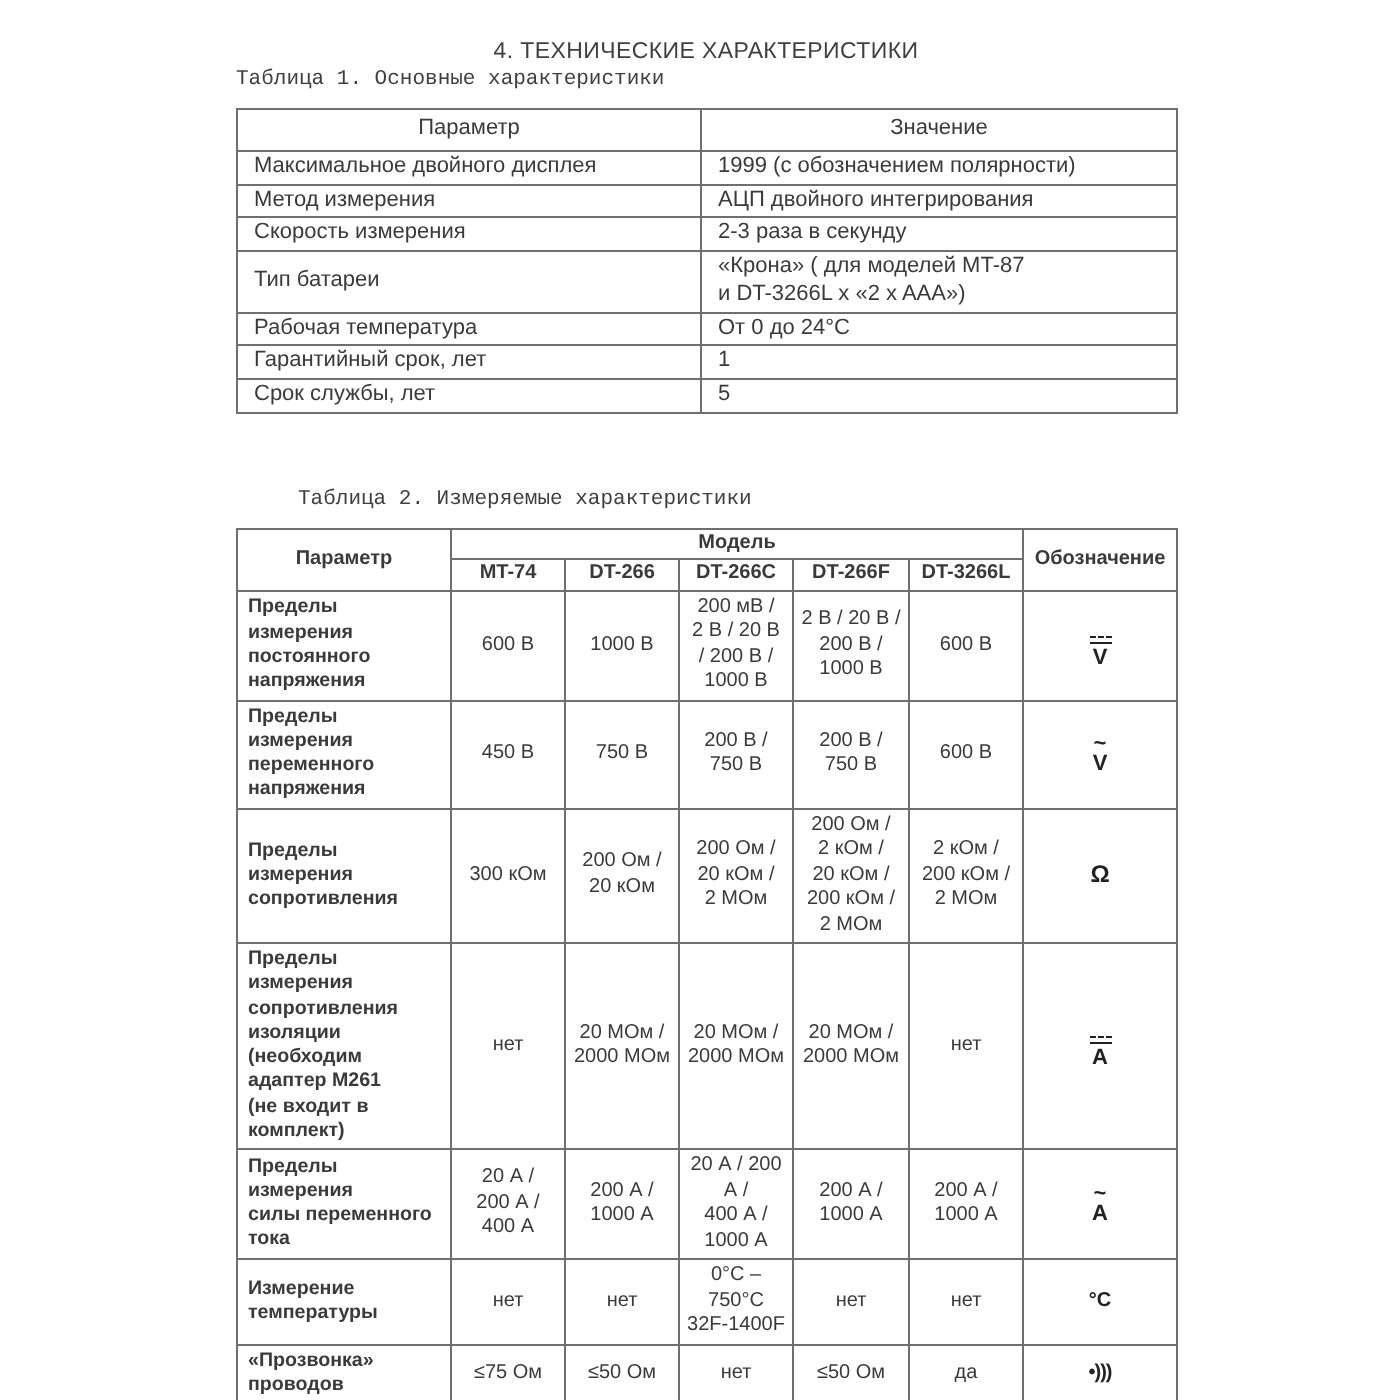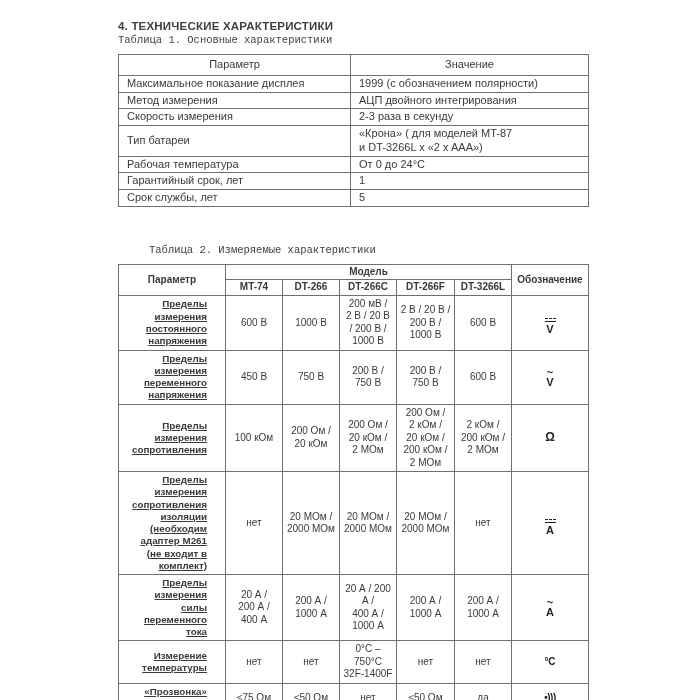--- a/index.html
+++ b/index.html
@@ -14,24 +14,25 @@
     overflow: hidden;
   }
   .content {
     position: absolute;
     left: 118px;
     top: 20px;
     width: 470px;
   }
   .doc-title {
     font-size: 11.5px;
-    font-weight: 700;
+    font-weight: 400;
     margin: 0 0 2px 0;
     letter-spacing: 0.2px;
     color: #3f3f3f;
+    text-align: center;
   }
   .caption {
     font-size: 10.5px;
     margin: 0 0 8px 0;
     color: #3f3f3f;
     font-family: Liberation Mono, monospace;
   }
   .caption2 { margin-top: 37px; margin-left: 31px; }
 
   table { border-collapse: collapse; table-layout: fixed; width: 470px; }
@@ -56,25 +57,24 @@
   .t2 th {
     font-weight: 700;
     text-align: center;
     padding: 1px 1px;
     font-size: 10px;
   }
   .t2 .h-model { height: 13px; }
   .t2 .h-names th { height: 15px; }
   .t2 td { padding: 2px 1px; text-align: center; white-space: pre-line; }
   .t2 td.param {
-    text-align: right;
+    text-align: left;
     font-weight: 700;
-    padding: 2px 18px 2px 5px;
+    padding: 2px 6px 2px 5px;
     font-size: 9.8px;
-    text-decoration: underline;
   }
   .t2 td.sym { font-weight: 700; }
 
   
   .sym-txt { font-weight: 700; font-size: 12px; color: #222; }
   .dc { display: inline-flex; flex-direction: column; align-items: center; }
   .dc .dash  { width: 11px; height: 0; border-top: 1.4px dashed #222; }
   .dc .solid { width: 11px; height: 0; border-top: 1.4px solid #222; margin-top: 2px; }
   .dc .letter { font-weight: 700; font-size: 11px; line-height: 1.1; margin-top: 1px; color: #222; }
   .ac { display: inline-flex; flex-direction: column; align-items: center; }
@@ -96,21 +96,21 @@
           <col style="width:238px">
         </colgroup>
       <thead>
         <tr>
           <th>Параметр</th>
           <th>Значение</th>
         </tr>
       </thead>
       <tbody>
         <tr>
-          <td>Максимальное показание дисплея</td>
+          <td>Максимальное двойного дисплея</td>
           <td>1999 (с обозначением полярности)</td>
         </tr>
         <tr>
           <td>Метод измерения</td>
           <td>АЦП двойного интегрирования</td>
         </tr>
         <tr>
           <td>Скорость измерения</td>
           <td>2-3 раза в секунду</td>
         </tr>
@@ -186,21 +186,21 @@
           <td>200 В /
 750 В</td>
           <td>200 В /
 750 В</td>
           <td>600 В</td>
           <td class="sym"><span class="ac"><span class="tilde">~</span><span class="letter">V</span></span></td>
         </tr>
         <tr>
           <td class="param">Пределы измерения
 сопротивления</td>
-          <td>100 кОм</td>
+          <td>300 кОм</td>
           <td>200 Ом /
 20 кОм</td>
           <td>200 Ом /
 20 кОм /
 2 МОм</td>
           <td>200 Ом /
 2 кОм /
 20 кОм /
 200 кОм /
 2 МОм</td>

